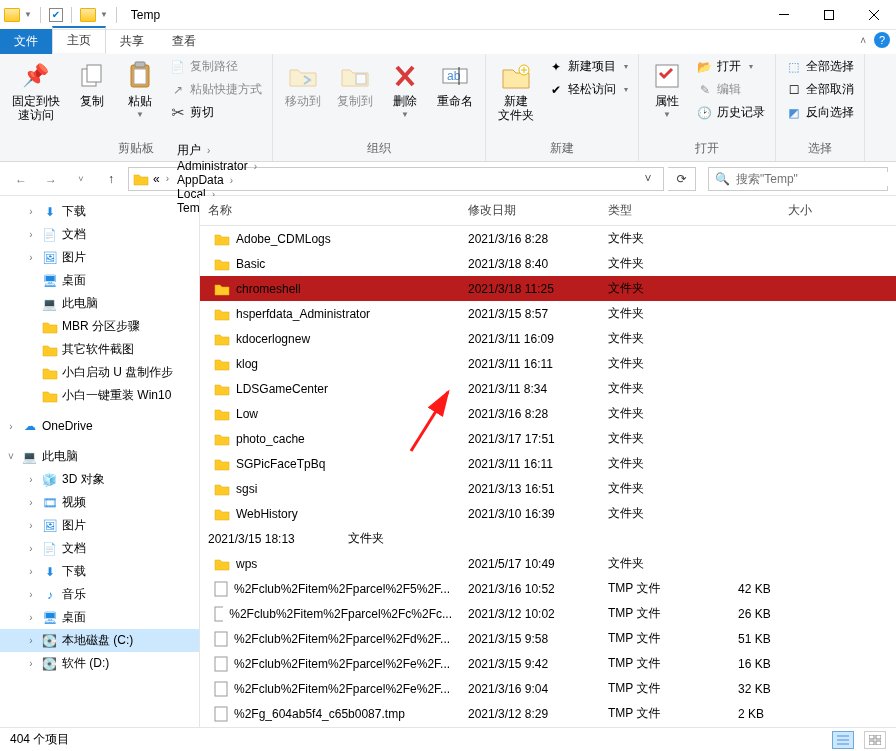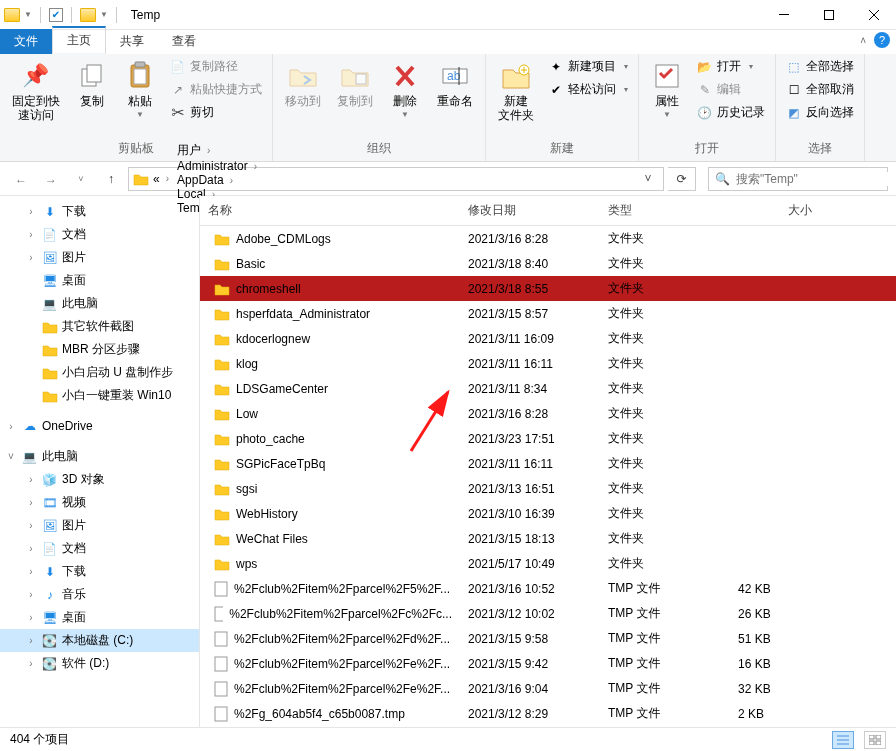--- a/index.html
+++ b/index.html
@@ -388,30 +388,30 @@
         </span>
         <span>此电脑</span>
       </div>
       <div class="tree-item depth1">
         <span class="expander"></span>
         <span class="ico16">
           <svg class="svg-folder">
             <path d="M1 3h5l2 2h7v8H1z"></path>
           </svg>
         </span>
-        <span>其它软件截图</span>
+        <span>MBR 分区步骤</span>
       </div>
       <div class="tree-item depth1">
         <span class="expander"></span>
         <span class="ico16">
           <svg class="svg-folder">
             <path d="M1 3h5l2 2h7v8H1z"></path>
           </svg>
         </span>
-        <span>MBR 分区步骤</span>
+        <span>其它软件截图</span>
       </div>
       <div class="tree-item depth1">
         <span class="expander"></span>
         <span class="ico16">
           <svg class="svg-folder">
             <path d="M1 3h5l2 2h7v8H1z"></path>
           </svg>
         </span>
         <span>小白启动 U 盘制作步</span>
       </div>
@@ -534,21 +534,21 @@
           <div class="cell type-cell">文件夹</div>
           <div class="cell size-cell"></div>
         </div>
         <div class="row selected">
           <div class="cell name-cell">
             <svg class="svg-folder">
               <path d="M1 3h5l2 2h7v8H1z"></path>
             </svg>
             <span>chromeshell</span>
           </div>
-          <div class="cell date-cell">2021/3/18 8:55</div>
+          <div class="cell date-cell">2021/3/18 11:25</div>
           <div class="cell type-cell">文件夹</div>
           <div class="cell size-cell"></div>
         </div>
         <div class="row">
           <div class="cell name-cell">
             <svg class="svg-folder">
               <path d="M1 3h5l2 2h7v8H1z"></path>
             </svg>
             <span>hsperfdata_Administrator</span>
           </div>
@@ -600,21 +600,21 @@
           <div class="cell type-cell">文件夹</div>
           <div class="cell size-cell"></div>
         </div>
         <div class="row">
           <div class="cell name-cell">
             <svg class="svg-folder">
               <path d="M1 3h5l2 2h7v8H1z"></path>
             </svg>
             <span>photo_cache</span>
           </div>
-          <div class="cell date-cell">2021/3/23 17:51</div>
+          <div class="cell date-cell">2021/3/17 17:51</div>
           <div class="cell type-cell">文件夹</div>
           <div class="cell size-cell"></div>
         </div>
         <div class="row">
           <div class="cell name-cell">
             <svg class="svg-folder">
               <path d="M1 3h5l2 2h7v8H1z"></path>
             </svg>
             <span>SGPicFaceTpBq</span>
           </div>
@@ -638,26 +638,20 @@
             <svg class="svg-folder">
               <path d="M1 3h5l2 2h7v8H1z"></path>
             </svg>
             <span>WebHistory</span>
           </div>
           <div class="cell date-cell">2021/3/10 16:39</div>
           <div class="cell type-cell">文件夹</div>
           <div class="cell size-cell"></div>
         </div>
         <div class="row">
-          <div class="cell name-cell">
-            <svg class="svg-folder">
-              <path d="M1 3h5l2 2h7v8H1z"></path>
-            </svg>
-            <span>WeChat Files</span>
-          </div>
           <div class="cell date-cell">2021/3/15 18:13</div>
           <div class="cell type-cell">文件夹</div>
           <div class="cell size-cell"></div>
         </div>
         <div class="row">
           <div class="cell name-cell">
             <svg class="svg-folder">
               <path d="M1 3h5l2 2h7v8H1z"></path>
             </svg>
             <span>wps</span>

